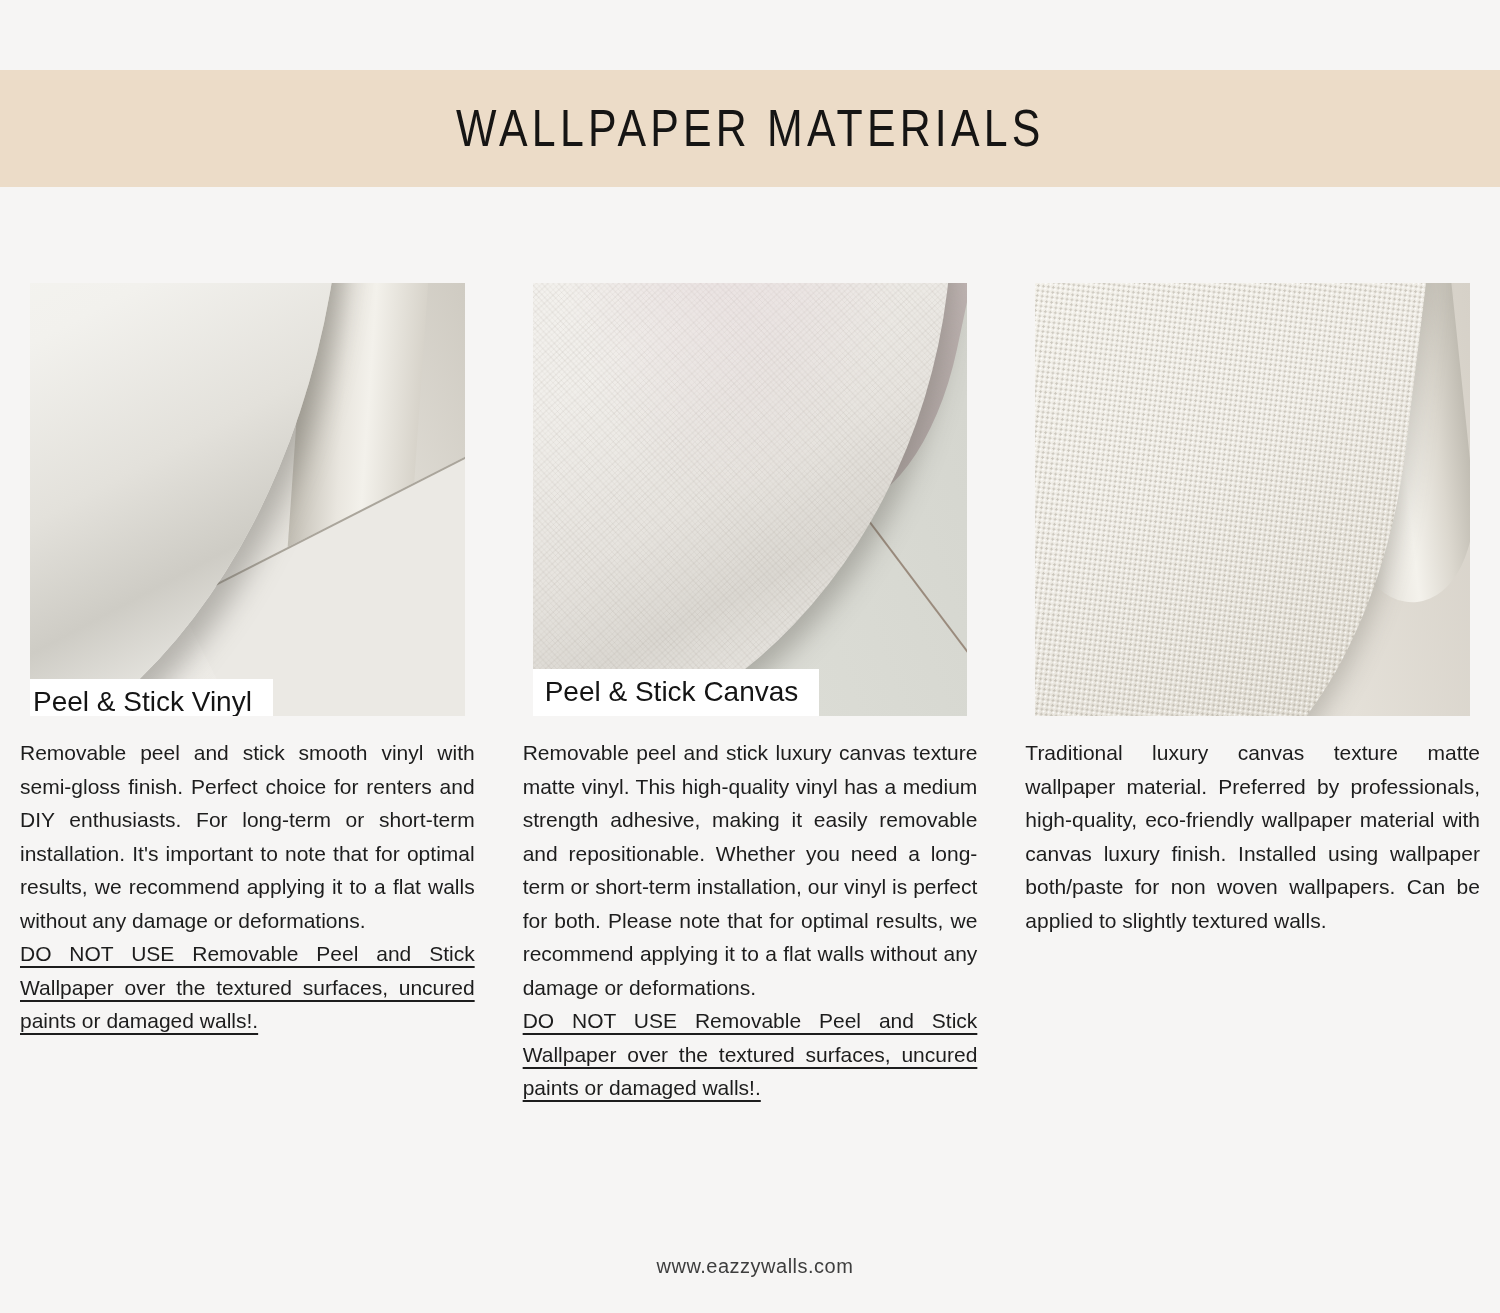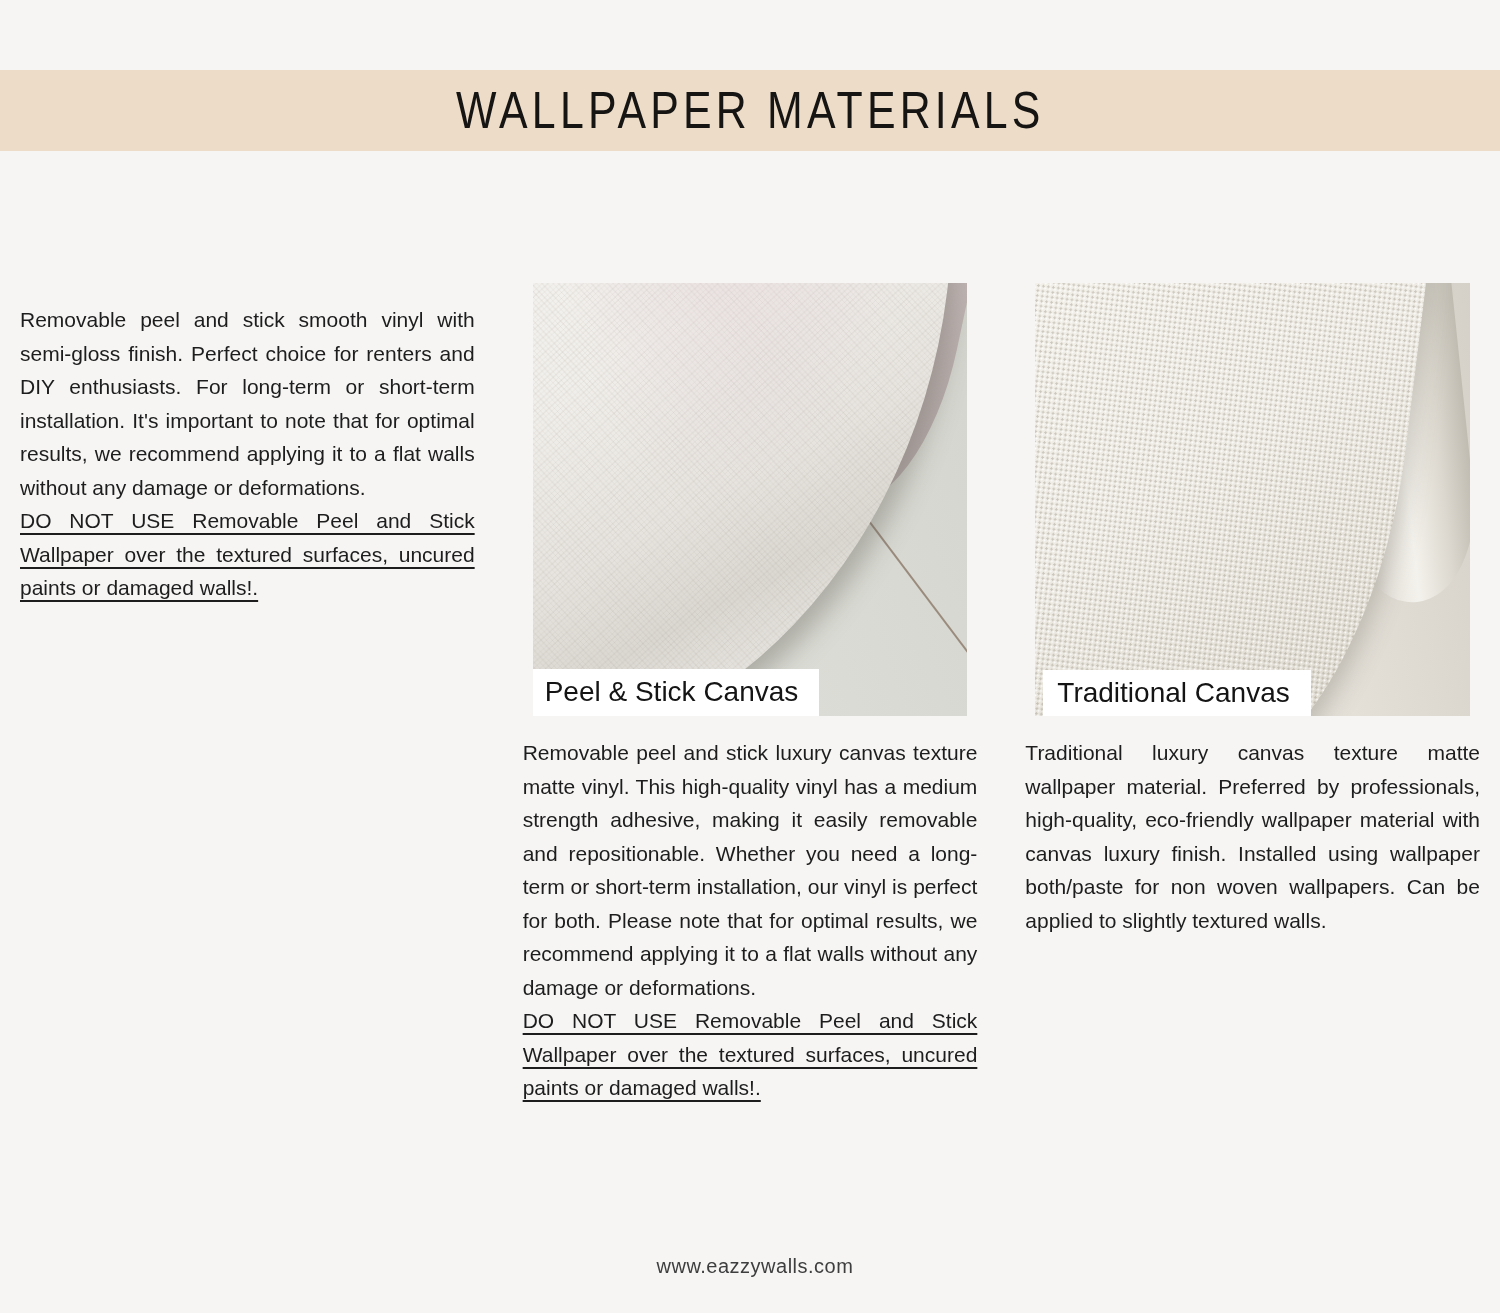--- a/index.html
+++ b/index.html
@@ -10,21 +10,21 @@
     background: #f6f5f4;
     font-family: "Liberation Sans", "DejaVu Sans", sans-serif;
     color: #1e1e1e;
     overflow: hidden;
   }
 
   
   .title-band {
     position: absolute;
     top: 70px; left: 0; right: 0;
-    height: 81px;
+    height: 117px;
     background: #ecdcc8;
     display: flex; align-items: center; justify-content: center;
   }
   .title-band h1 {
     font-size: 51px;
     font-weight: 400;
     letter-spacing: 5px;
     color: #161514;
     transform: scaleX(0.84);
     transform-origin: center;
@@ -163,40 +163,45 @@
 </head>
 <body>
 
 <header class="title-band">
   <h1>WALLPAPER MATERIALS</h1>
 </header>
 
 <main class="materials">
 
   <section class="material-col">
+    <div class="photo p1" title="smooth semi-gloss vinyl wallpaper roll with curled corner">
+      <div class="layer panel"></div>
+      <div class="layer floorline"></div>
+      <div class="layer curl"></div>
+      <div class="label">Peel &amp; Stick Vinyl</div>
+    </div>
     <p class="description">Removable peel and stick smooth vinyl with semi-gloss finish. Perfect choice for renters and DIY enthusiasts. For long-term or short-term installation. It's important to note that for optimal results, we recommend applying it to a flat walls without any damage or deformations.</p>
     <p class="warning">DO NOT USE Removable Peel and Stick Wallpaper over the textured surfaces, uncured paints or damaged walls!.</p>
   </section>
 
   <section class="material-col">
     <div class="photo p2" title="canvas texture matte vinyl wallpaper roll with curled corner">
       <div class="layer diag"></div>
       <div class="layer fold"></div>
       <div class="layer curl"></div>
       <div class="label">Peel &amp; Stick Canvas</div>
     </div>
     <p class="description">Removable peel and stick luxury canvas texture matte vinyl. This high-quality vinyl has a medium strength adhesive, making it easily removable and repositionable. Whether you need a long-term or short-term installation, our vinyl is perfect for both. Please note that for optimal results, we recommend applying it to a flat walls without any damage or deformations.</p>
     <p class="warning">DO NOT USE Removable Peel and Stick Wallpaper over the textured surfaces, uncured paints or damaged walls!.</p>
   </section>
 
   <section class="material-col">
     <div class="photo p3" title="traditional woven canvas texture wallpaper roll with curled corner">
       <div class="layer roll"></div>
       <div class="layer sheet"></div>
-      <div class="label">Traditional Canvas</div>
     </div>
     <p class="description">Traditional luxury canvas texture matte wallpaper material. Preferred by professionals, high-quality, eco-friendly wallpaper material with canvas luxury finish. Installed using wallpaper both/paste for non woven wallpapers. Can be applied to slightly textured walls.</p>
 
   </section>
 
 </main>
 
 <footer class="site-url">www.eazzywalls.com</footer>
 
 </body></html>

